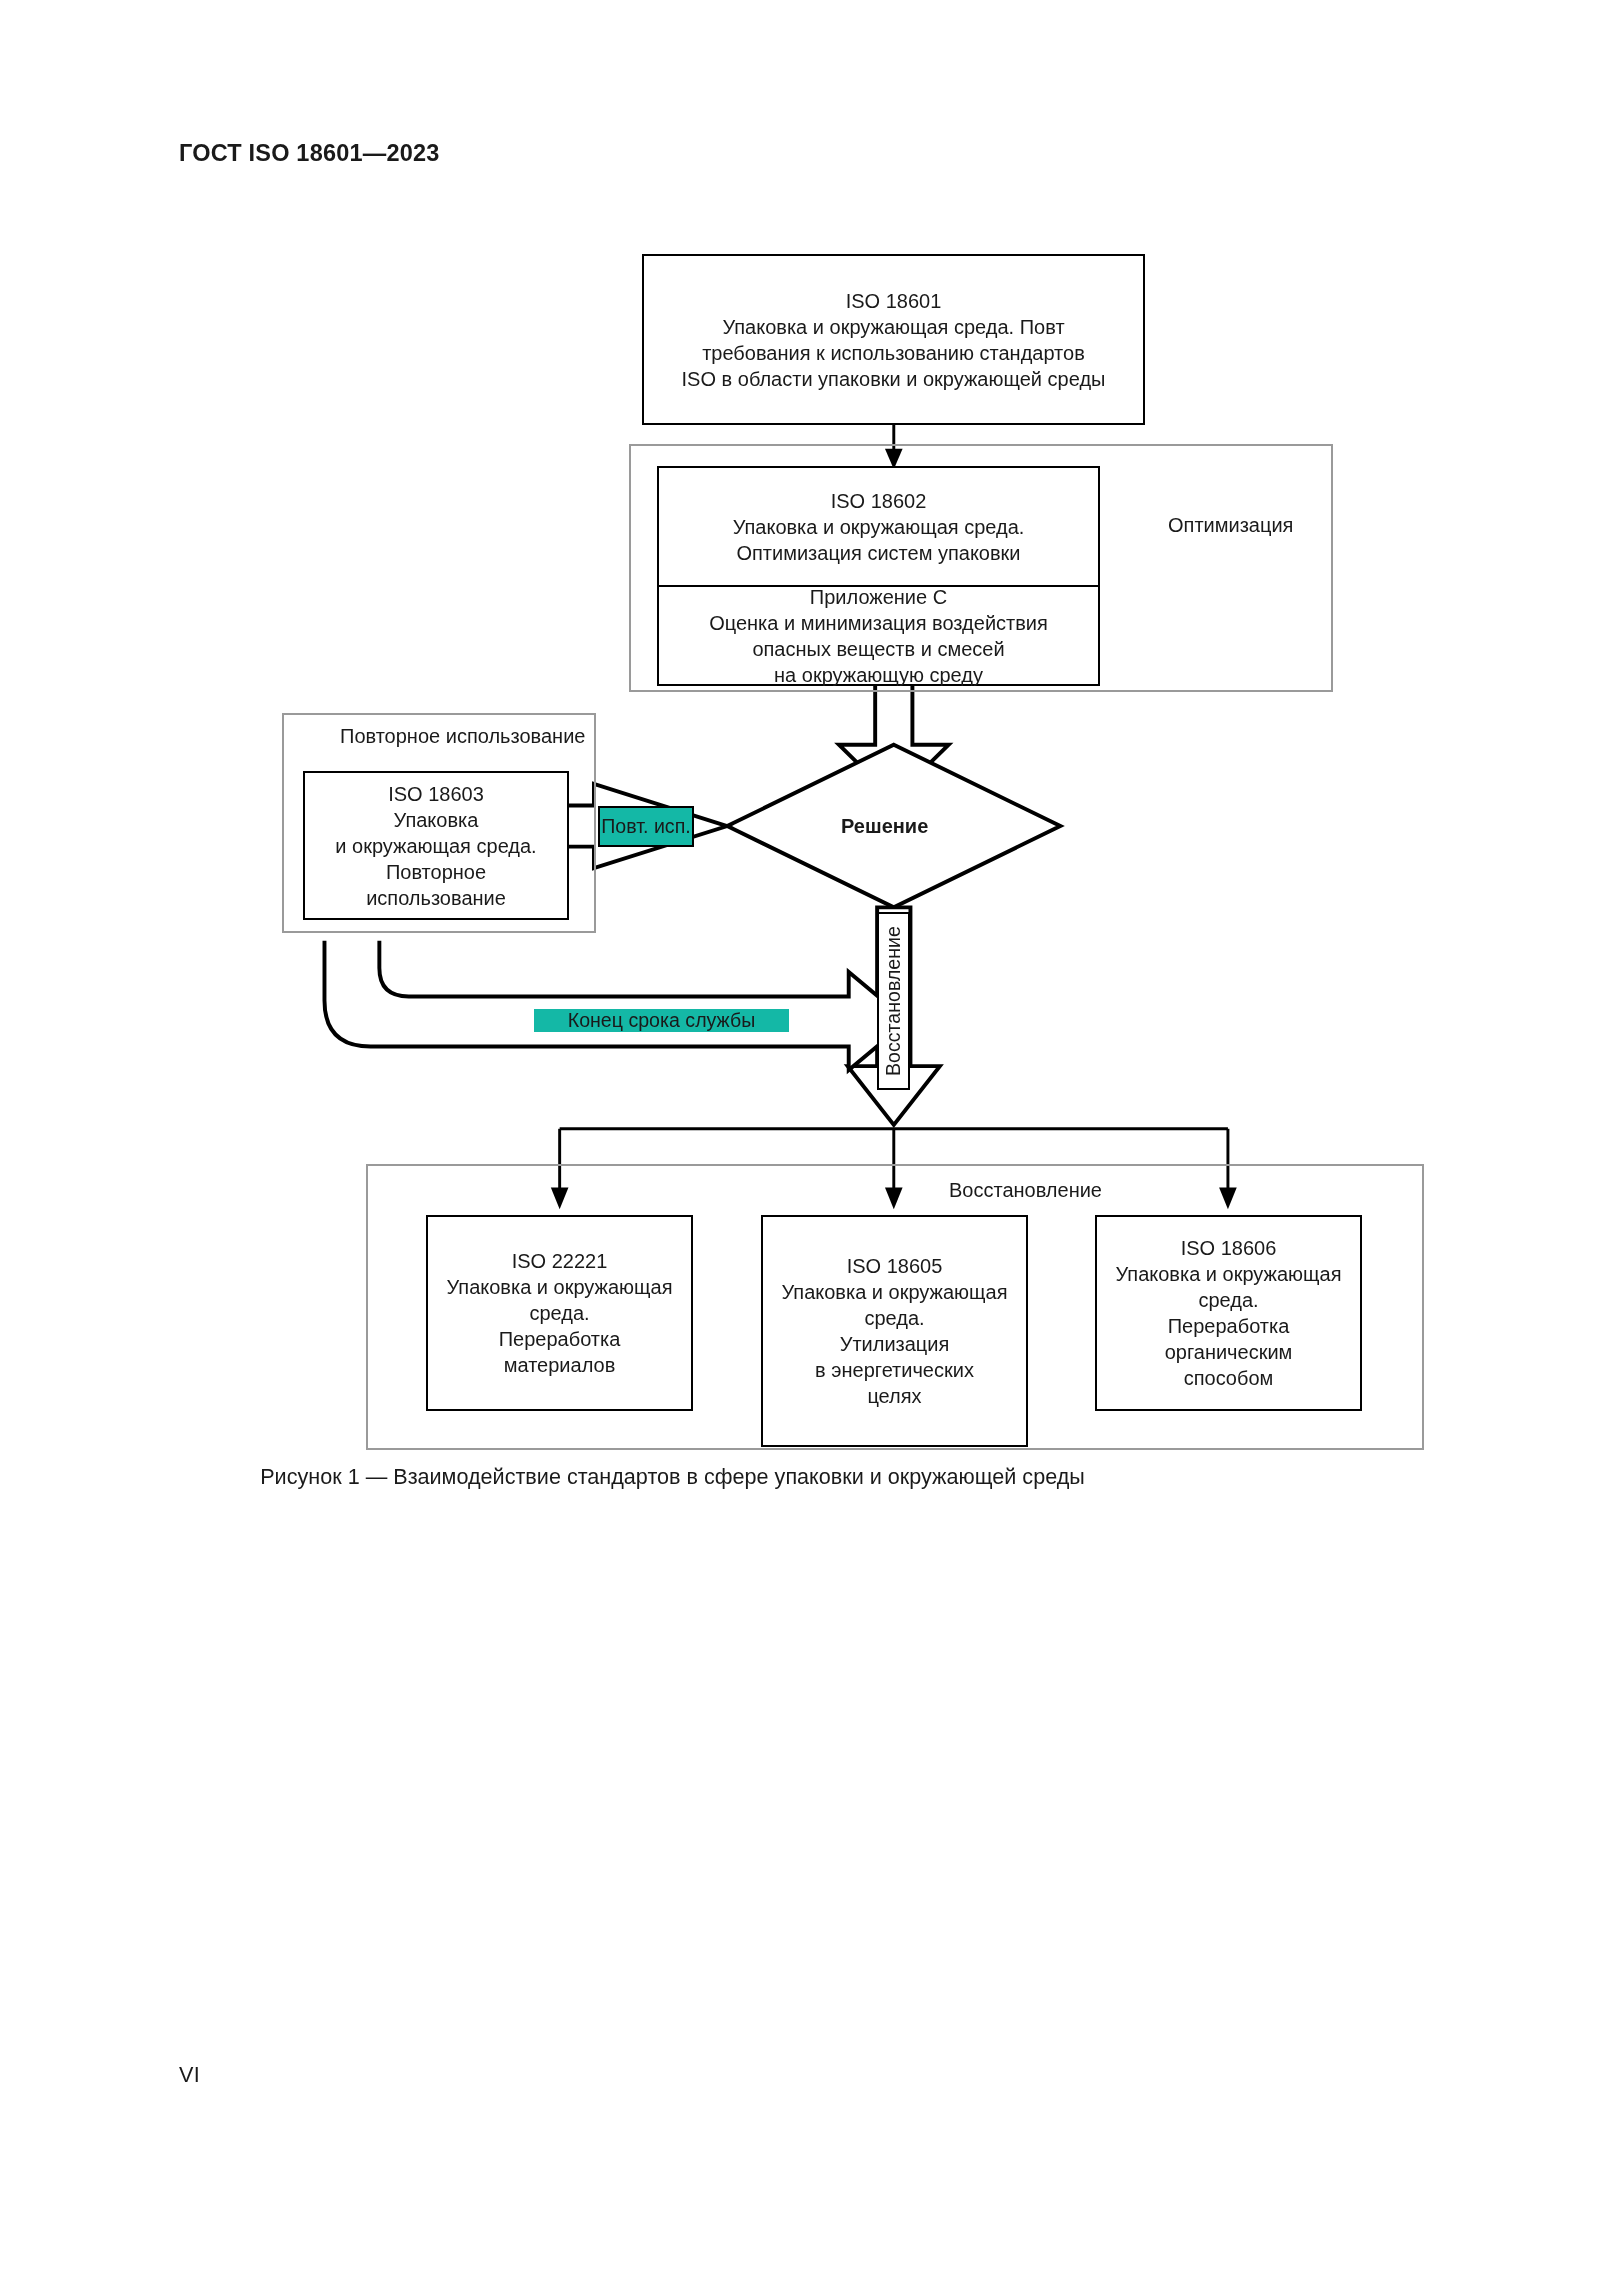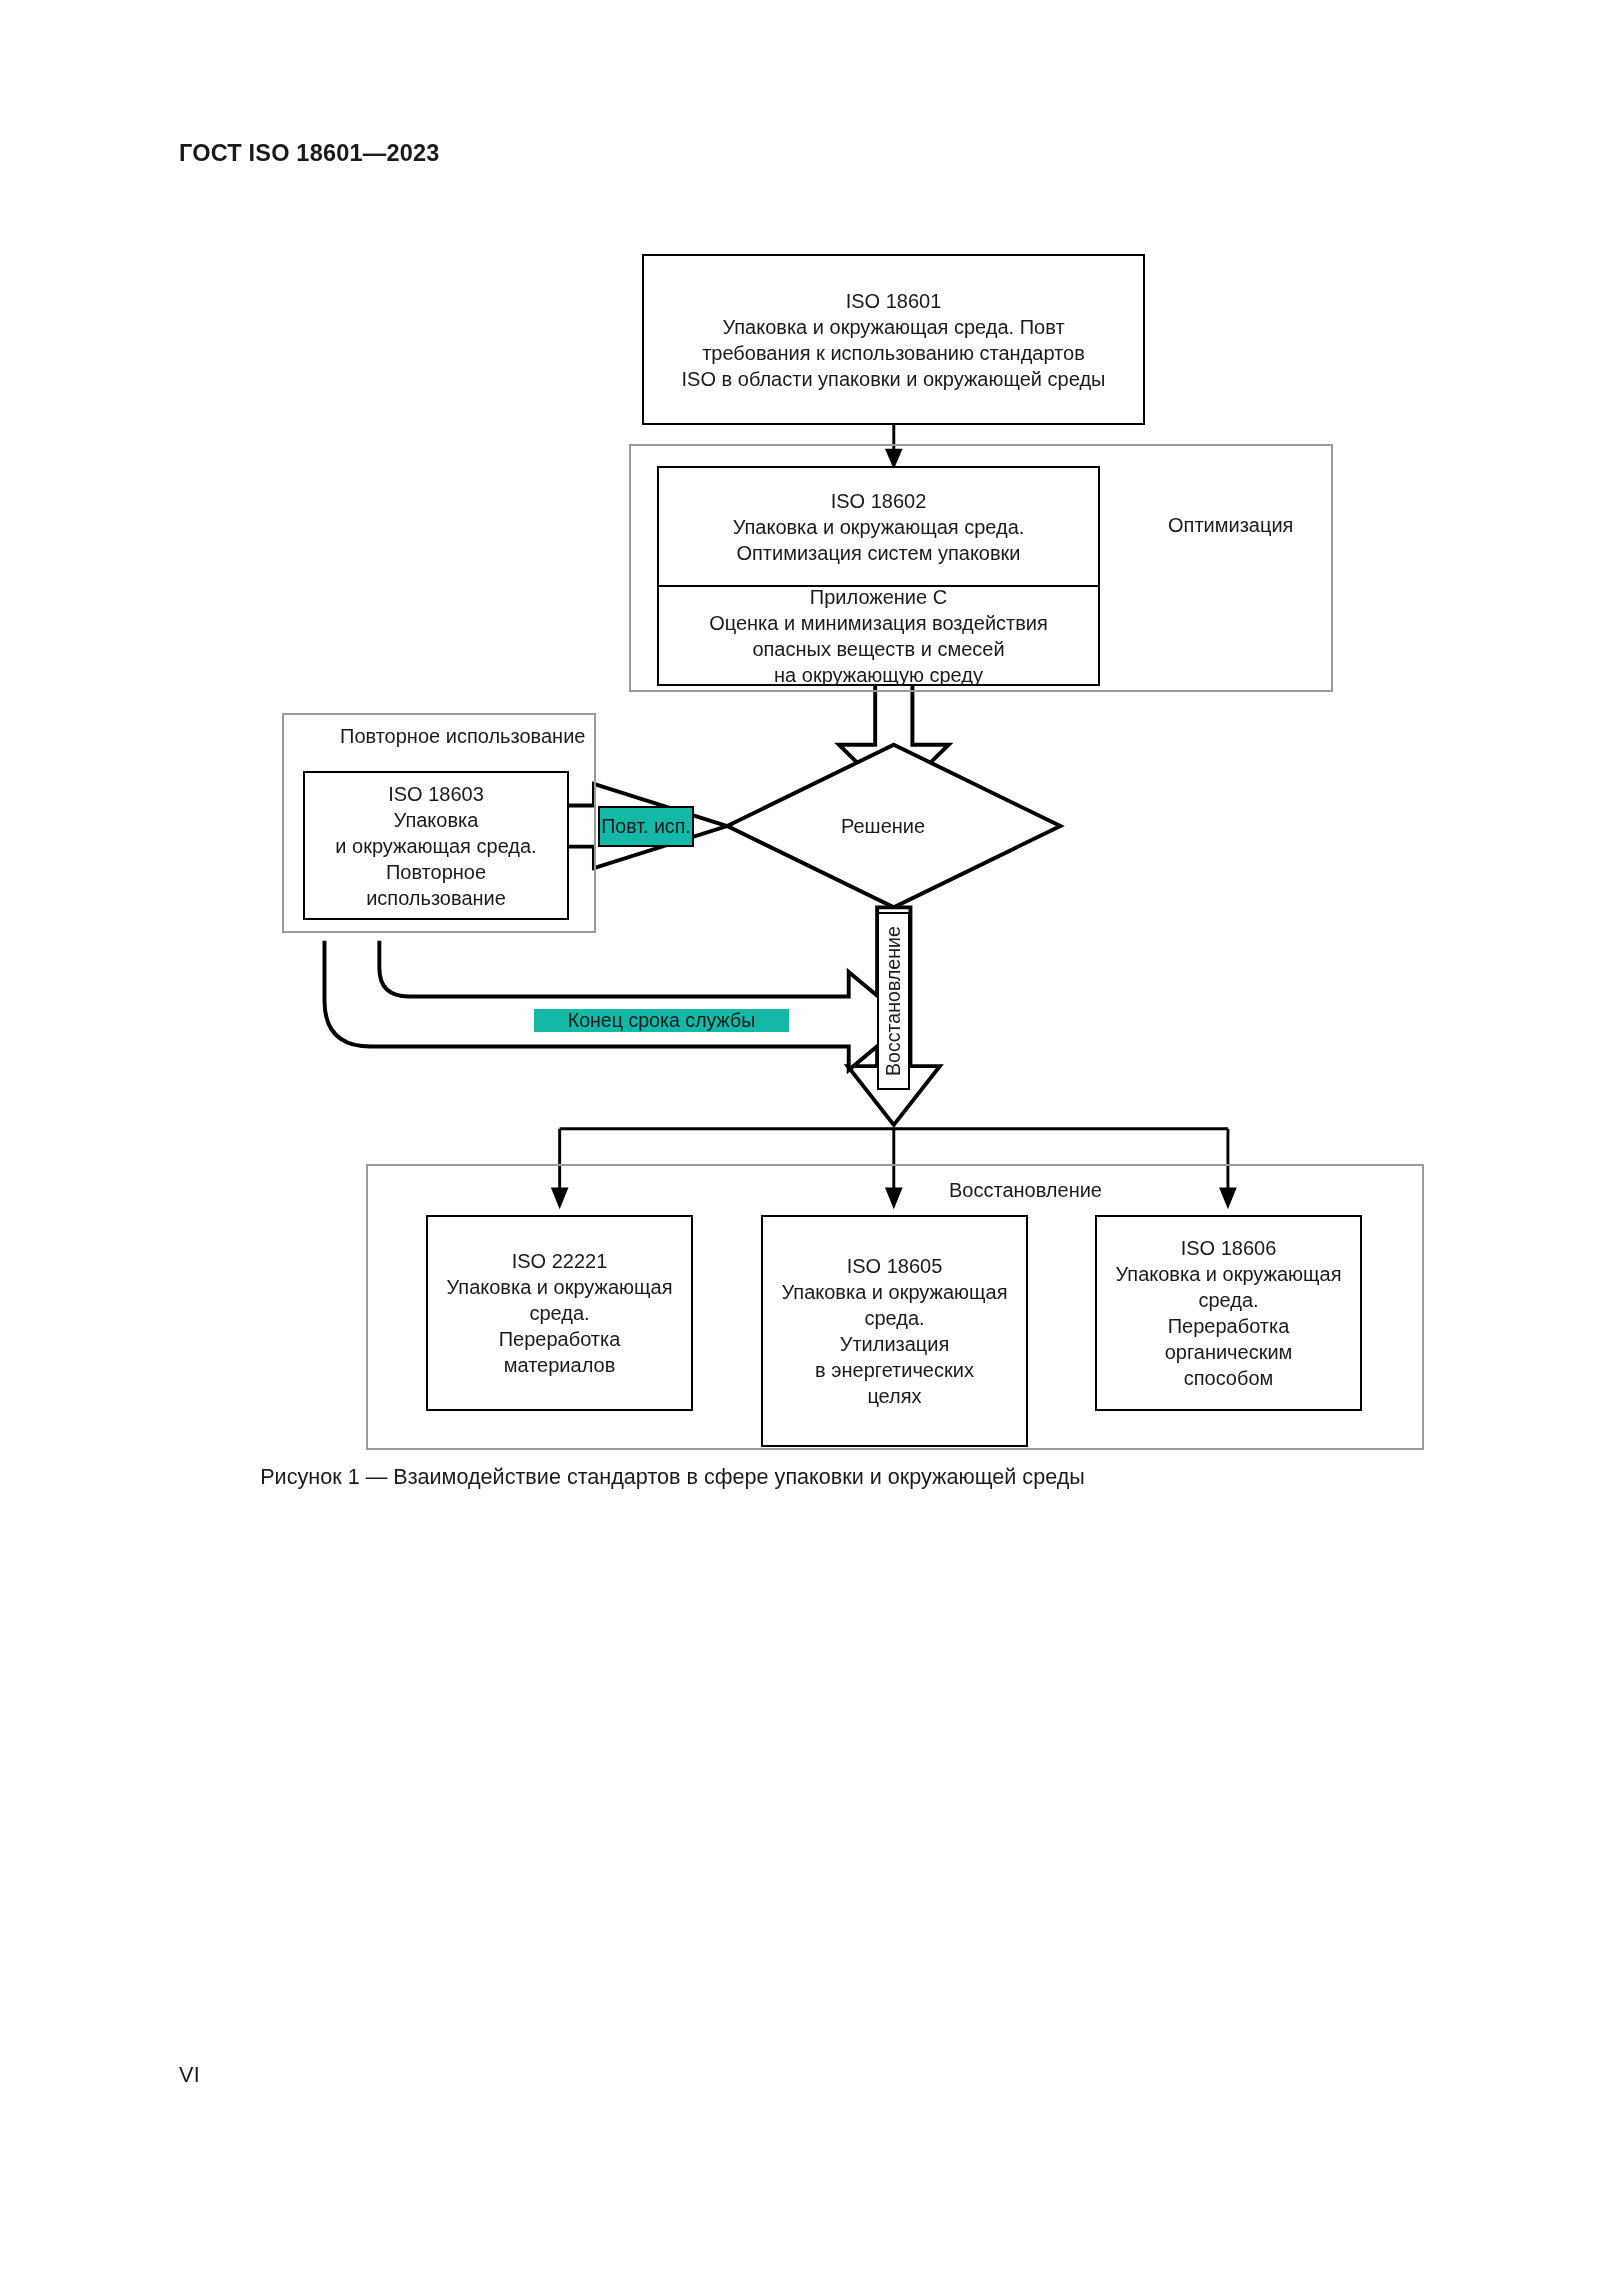--- a/index.html
+++ b/index.html
@@ -129,20 +129,21 @@
     background: #ffffff;
     box-sizing: border-box;
     border: 2.9px solid #000000;
     line-height: 1;
   }
 
   .diamond-label {
     position: absolute;
     font-size: 20px;
     white-space: nowrap;
+    font-weight: bold;
   }
 </style>
 </head>
 <body>
 
 <div id="page">
 
   <div class="doc-header">ГОСТ ISO 18601—2023</div>
 
   <div id="diagram">

